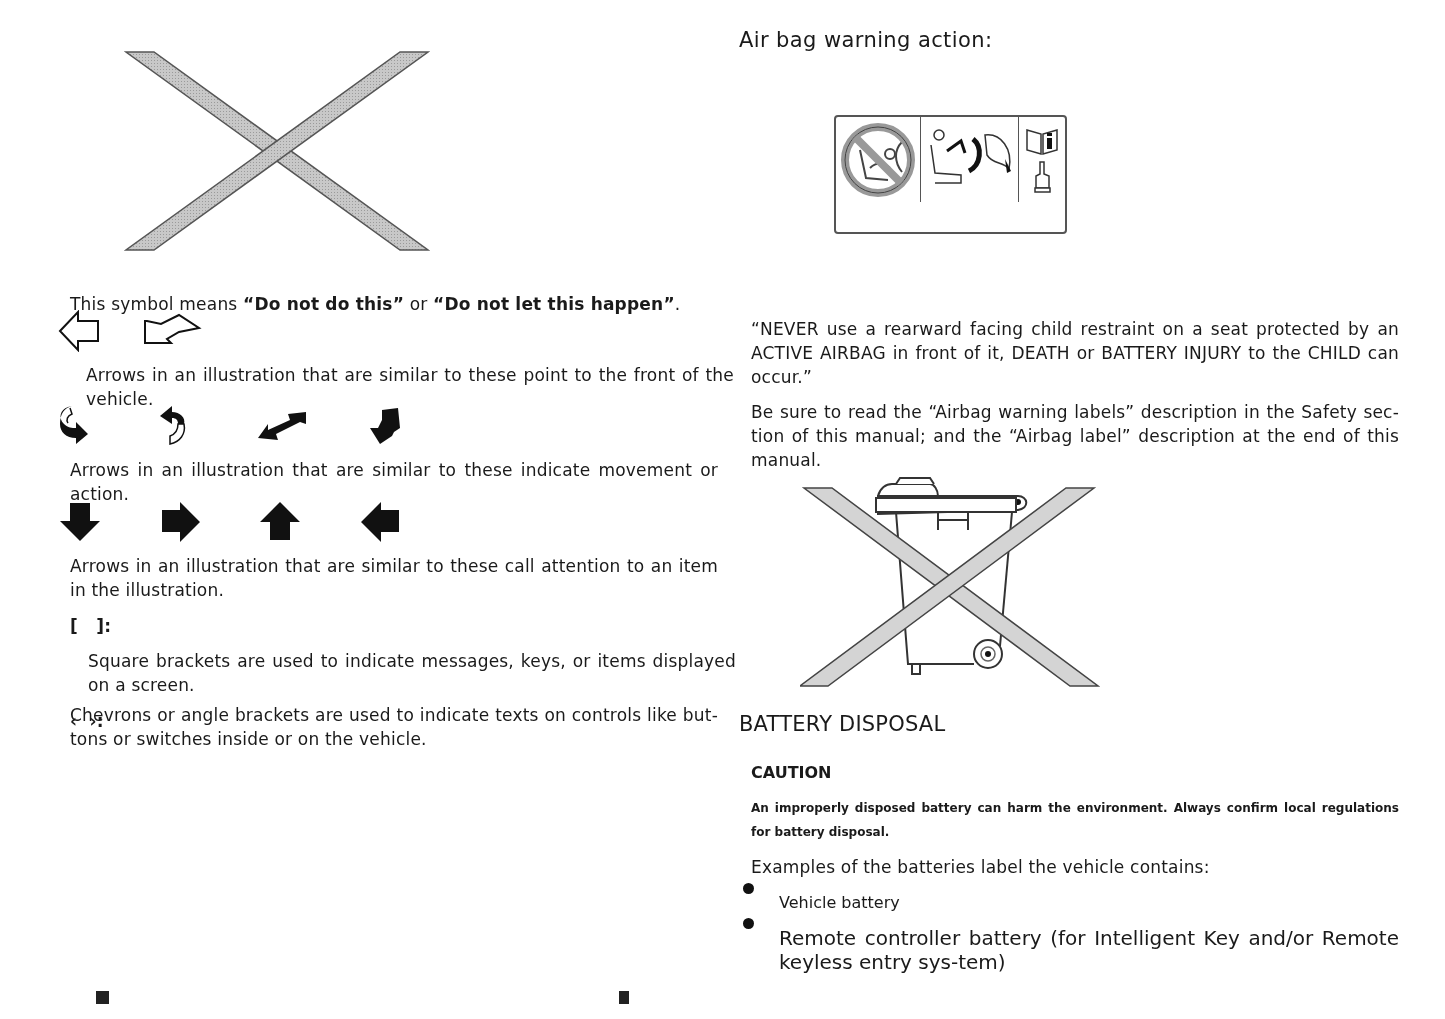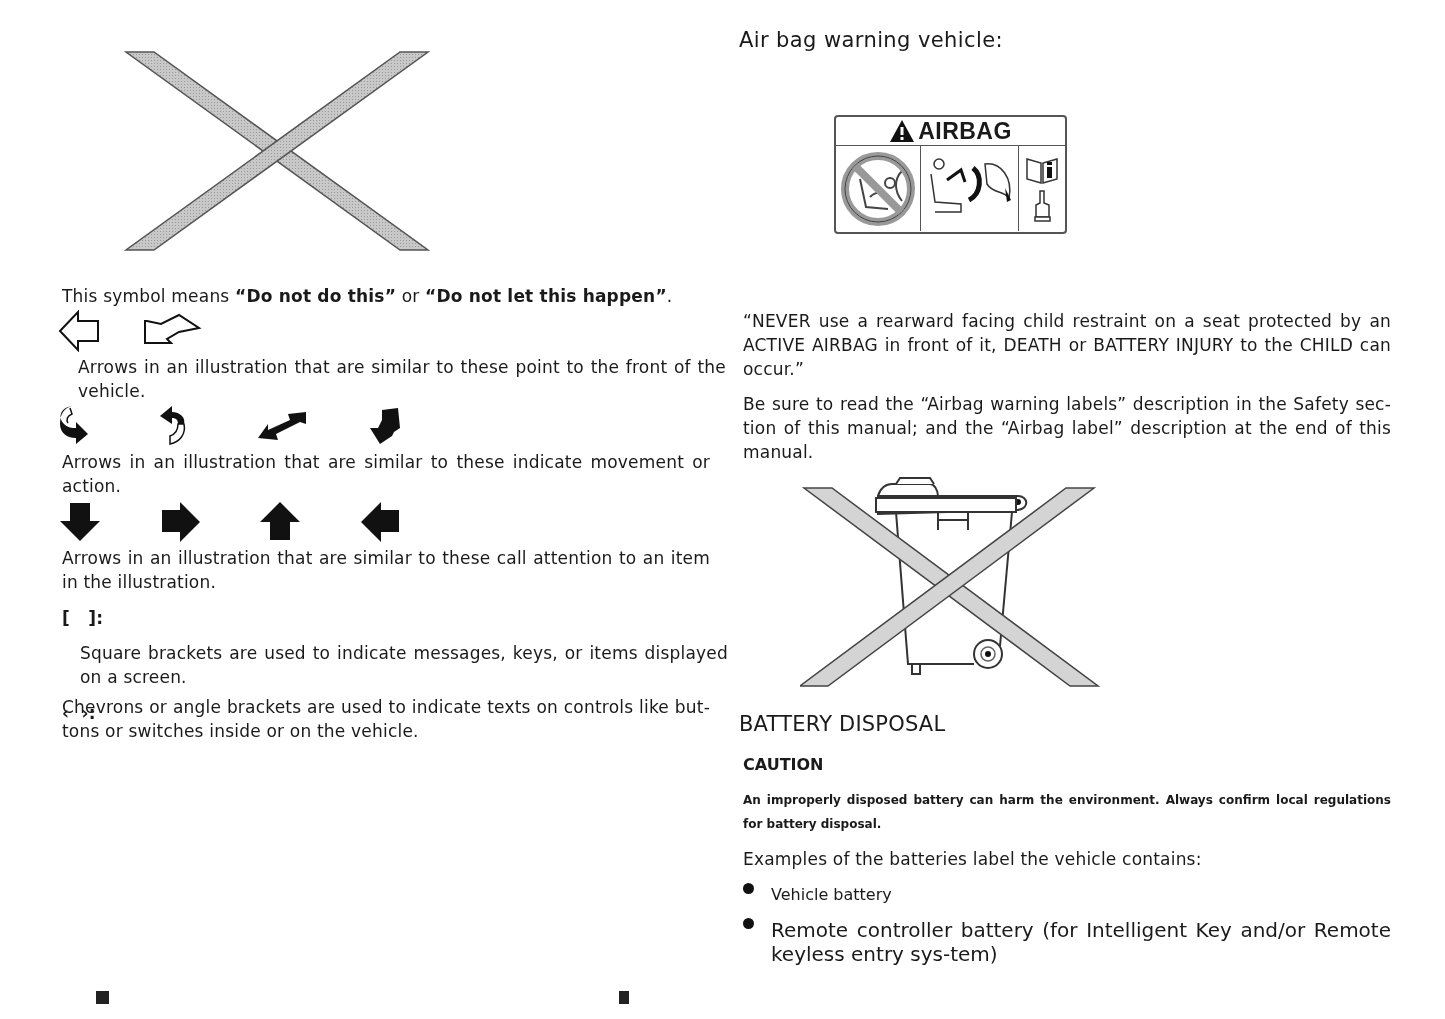--- a/index.html
+++ b/index.html
@@ -1,19 +1,19 @@
 <!DOCTYPE html>
 <html><head>
 <meta charset="utf-8">
 <style>
   html, body { margin: 0; padding: 0; background: #ffffff; }
   body { width: 1445px; height: 1019px; position: relative; overflow: hidden;
          font-family: "DejaVu Sans", sans-serif; color: #1a1a1a; }
   .abs { position: absolute; }
-  .p { font-size: 17px; line-height: 24px; letter-spacing: 0.2px; margin: 4px; }
+  .p { font-size: 17px; line-height: 24px; letter-spacing: 0.2px; margin: 12px; }
   .just { text-align: justify; text-align-last: left; }
   b { font-weight: bold; }
   .heading { font-size: 21px; letter-spacing: 0.4px; }
   .bullet-dot { position: absolute; width: 11px; height: 11px; border-radius: 50%; background: #111; }
   .marker { position: absolute; width: 13px; height: 13px; background: #222; }
 </style>
 </head>
 <body>
 
 <svg class="abs" style="left:124px;top:48px" width="306" height="206" viewBox="0 0 306 206">
@@ -72,31 +72,23 @@
 
 <p class="abs p" style="left:58px;top:602px;font-weight:bold;white-space:pre">[   ]:</p>
 <p class="abs p just" style="left:76px;top:637px;width:648px">Square brackets are used to indicate messages, keys, or items displayed on a screen.</p>
 
 <p class="abs p" style="left:58px;top:697px;font-weight:bold;white-space:pre">‹  ›:</p>
 <p class="abs p just" style="left:58px;top:691px;width:648px">Chevrons or angle brackets are used to indicate texts on controls like but-tons or switches inside or on the vehicle.</p>
 
 <div class="marker" style="left:96px;top:991px"></div>
 <div class="marker" style="left:619px;top:991px;width:10px"></div>
 
-<div class="abs heading" style="left:739px;top:28px">Air bag warning vehicle:</div>
+<div class="abs heading" style="left:739px;top:28px">Air bag warning action:</div>
 
 <div class="abs" style="left:834px;top:115px;width:229px;height:115px;border:2px solid #555;border-radius:4px;background:#fff">
-  <div style="height:28px;border-bottom:1.5px solid #555;display:flex;align-items:center;justify-content:center;gap:3px">
-    <svg width="26" height="24" viewBox="0 0 26 24">
-      <polygon points="13,1 25,23 1,23" fill="#111"></polygon>
-      <rect x="11.5" y="8" width="3" height="8" fill="#fff"></rect>
-      <rect x="11.5" y="18" width="3" height="3" fill="#fff"></rect>
-    </svg>
-    <span style="font-family:'Liberation Sans',sans-serif;font-weight:bold;font-size:23px;letter-spacing:0.5px">AIRBAG</span>
-  </div>
   <div style="display:flex;height:85px">
     <div style="width:84px;border-right:1.5px solid #555;display:flex;align-items:center;justify-content:center">
       <svg width="76" height="76" viewBox="0 0 76 76">
         <path d="M20,28 L26,56 L48,58" fill="none" stroke="#444" stroke-width="2"></path>
         <path d="M30,46 C36,40 44,40 50,46" fill="none" stroke="#444" stroke-width="2"></path>
         <circle cx="50" cy="32" r="5" fill="none" stroke="#444" stroke-width="2"></circle>
         <path d="M62,20 C54,28 54,40 62,50" fill="none" stroke="#444" stroke-width="2"></path>
         <circle cx="38" cy="38" r="33" fill="none" stroke="#999" stroke-width="8"></circle>
         <circle cx="38" cy="38" r="33" fill="none" stroke="#444" stroke-width="1"></circle>
         <line x1="15" y1="15" x2="61" y2="61" stroke="#999" stroke-width="8"></line>

